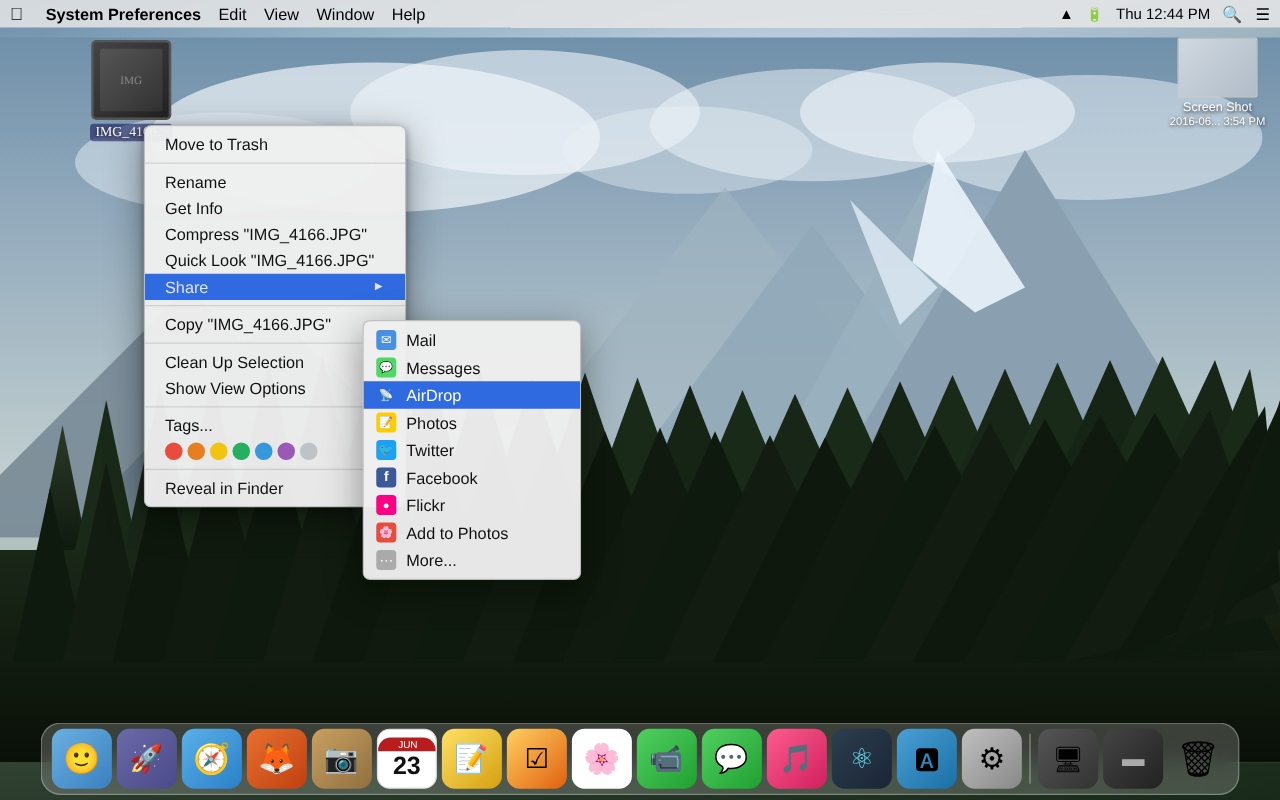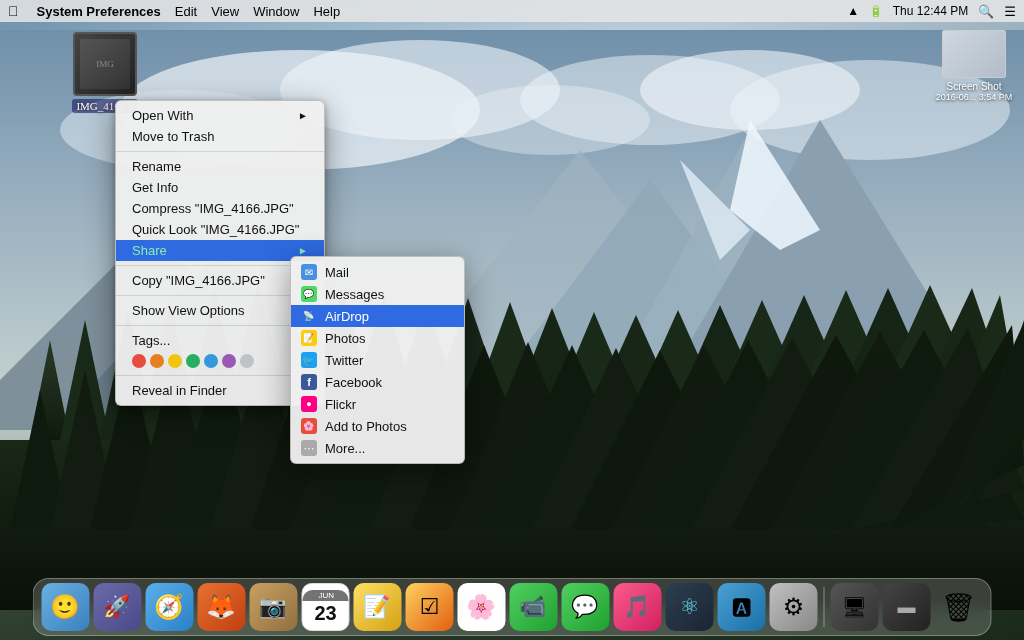--- a/index.html
+++ b/index.html
@@ -177,21 +177,21 @@
       align-items: center;
       padding: 3px 16px;
       color: #111;
       cursor: pointer;
       position: relative;
       white-space: nowrap;
     }
 
     .ctx-item.highlighted {
       background: #2f6ae1;
-      color: #86efac;
+      color: #e5e5e5;
       gap: 36px;
     }
 
     .ctx-item .arrow {
       margin-left: auto;
       font-size: 10px;
     }
 
     .ctx-separator {
       height: 1px;
@@ -431,37 +431,34 @@
 
   <div class="screenshot-icon">
     <div class="screenshot-thumb" style="background:linear-gradient(135deg,#d0d8e0 0%,#b0bcc8 100%);"></div>
     <div class="screenshot-name">
       <span style="display:block;">Screen Shot</span>
       <span style="display:block;font-size:9px;">2016-06... 3:54 PM</span>
     </div>
   </div>
 
   <div id="context-menu">
-    <div class="ctx-item">
-      <span>Open With</span>
-      <span class="arrow">►</span>
-    </div>
     <div class="ctx-item">Move to Trash</div>
     <div class="ctx-separator"></div>
     <div class="ctx-item">Rename</div>
     <div class="ctx-item">Get Info</div>
     <div class="ctx-item">Compress "IMG_4166.JPG"</div>
     <div class="ctx-item">Quick Look "IMG_4166.JPG"</div>
     <div class="ctx-item highlighted">
       <span>Share</span>
       <span class="arrow">►</span>
     </div>
     <div class="ctx-separator"></div>
     <div class="ctx-item">Copy "IMG_4166.JPG"</div>
     <div class="ctx-separator"></div>
+    <div class="ctx-item">Clean Up Selection</div>
     <div class="ctx-item">Show View Options</div>
     <div class="ctx-separator"></div>
     <div class="ctx-item">Tags...</div>
     <div class="ctx-tags-row">
       <span class="tag-dot" style="background:#e74c3c;"></span>
       <span class="tag-dot" style="background:#e67e22;"></span>
       <span class="tag-dot" style="background:#f1c40f;"></span>
       <span class="tag-dot" style="background:#27ae60;"></span>
       <span class="tag-dot" style="background:#3498db;"></span>
       <span class="tag-dot" style="background:#9b59b6;"></span>
@@ -526,21 +523,21 @@
 
     <div class="dock-icon" style="background:linear-gradient(135deg,#e87030,#c04010);border-radius:10px;">
       <span style="font-size:24px;">🦊</span>
     </div>
 
     <div class="dock-icon" style="background:linear-gradient(135deg,#c8a060,#907040);border-radius:10px;">
       <span style="font-size:22px;">📷</span>
     </div>
 
     <div class="dock-icon" style="background:white;border-radius:10px;border:1px solid #ddd;flex-direction:column;gap:0;">
-      <span style="font-size:8px;background:#737373;color:white;width:100%;text-align:center;border-radius:10px 10px 0 0;padding:1px 16px;">JUN</span>
+      <span style="font-size:8px;background:#b91c1c;color:white;width:100%;text-align:center;border-radius:10px 10px 0 0;padding:1px 16px;">JUN</span>
       <span style="font-size:20px;font-weight:bold;color:#111;line-height:1.2;">23</span>
     </div>
 
     <div class="dock-icon" style="background:linear-gradient(135deg,#ffe066,#d4a010);border-radius:10px;">
       <span style="font-size:22px;">📝</span>
     </div>
 
     <div class="dock-icon" style="background:linear-gradient(135deg,#ffd060,#e06010);border-radius:10px;">
       <span style="font-size:22px;">☑</span>
     </div>

